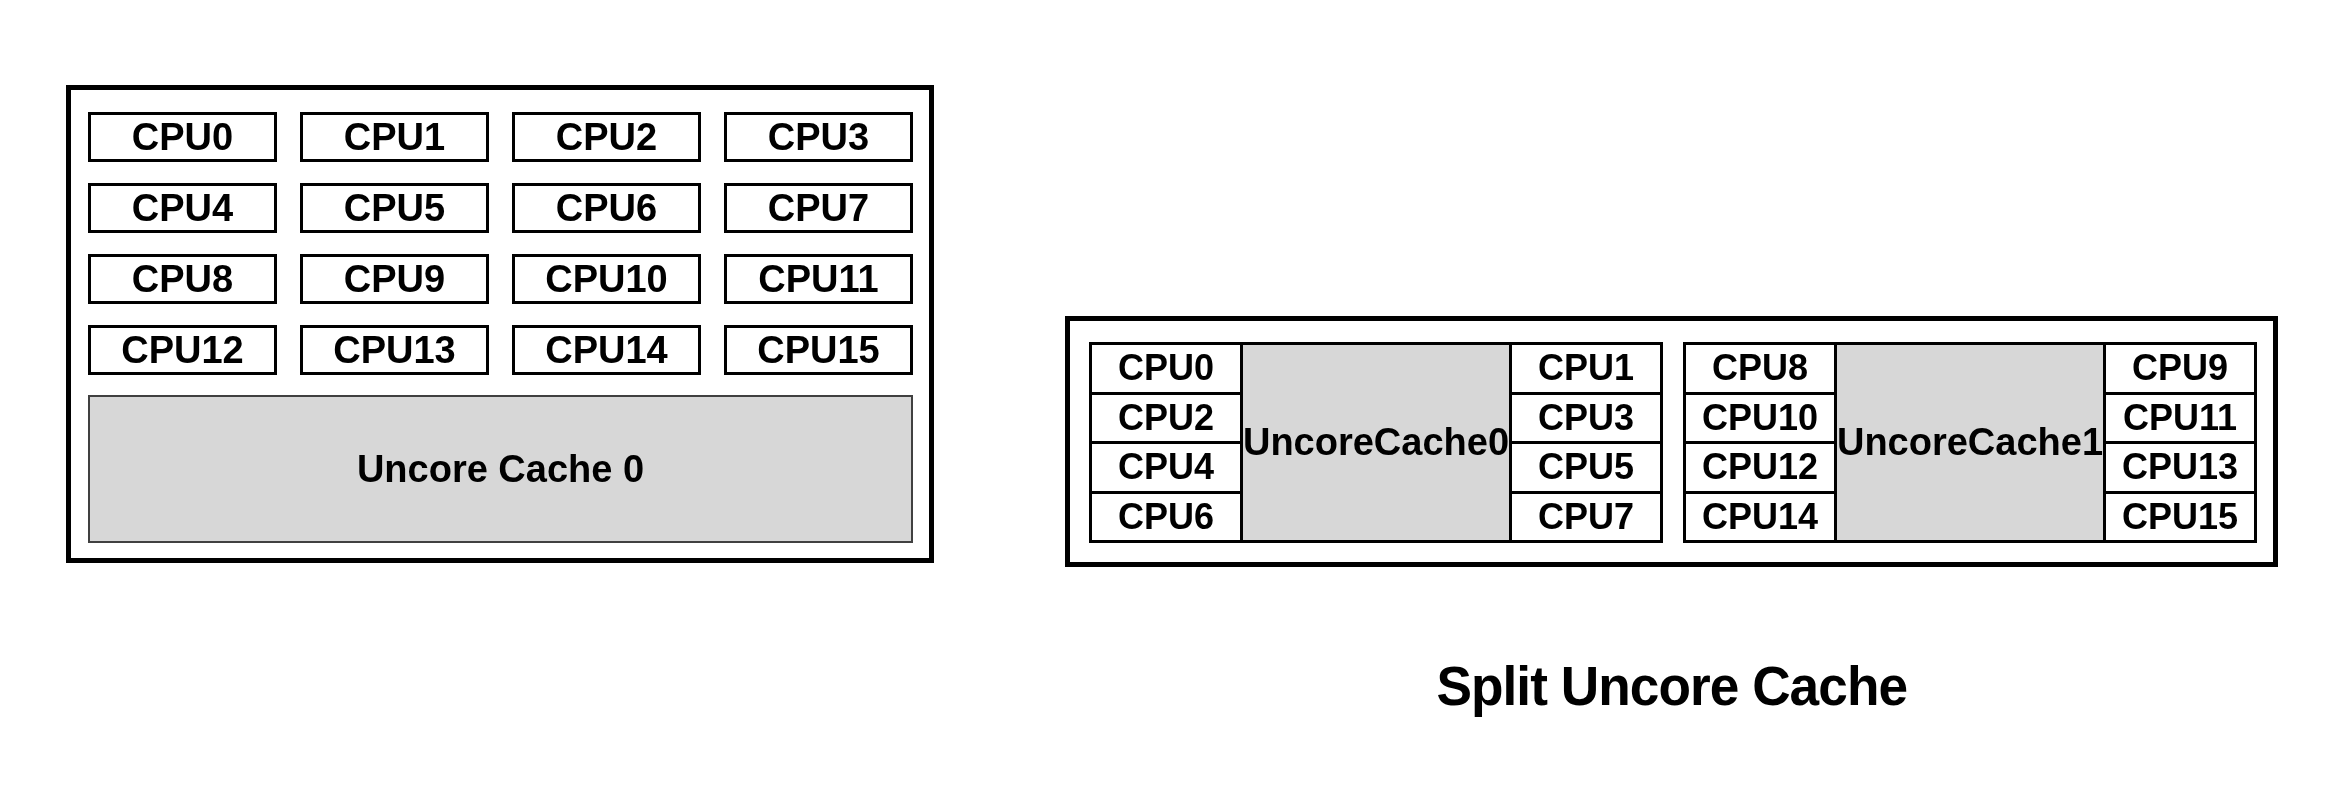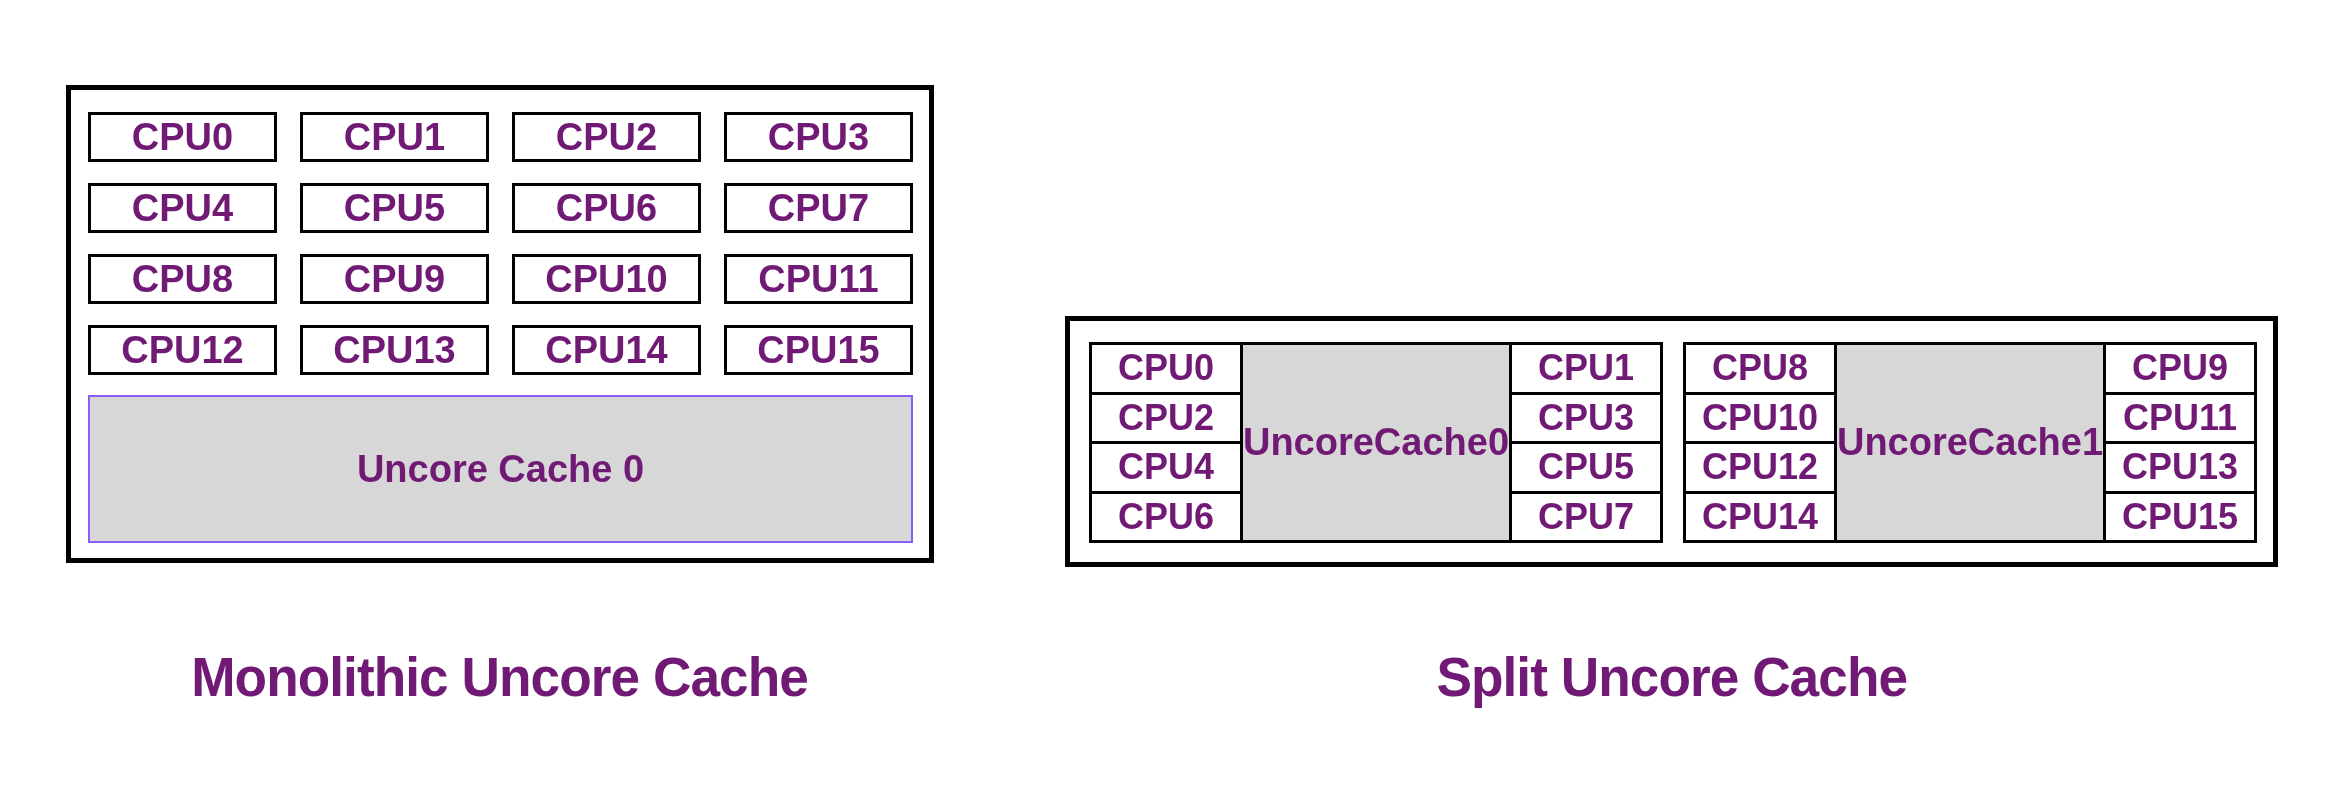--- a/index.html
+++ b/index.html
@@ -7,21 +7,21 @@
     padding: 0;
     background: #ffffff;
   }
   #canvas {
     position: relative;
     width: 2348px;
     height: 802px;
     background: #ffffff;
     font-family: "Liberation Sans", sans-serif;
     font-weight: bold;
-    color: #701a75;
+    color: #000000;
     overflow: hidden;
   }
 
   
   .mono-box {
     position: absolute;
     left: 66px; top: 85px;
     width: 868px; height: 478px;
     border: 5px solid #000000;
     box-sizing: border-box;
@@ -45,21 +45,21 @@
     align-items: center;
     justify-content: center;
     font-size: 38px;
     line-height: 1;
   }
   .mono-cache {
     position: absolute;
     left: 17px; top: 305px;
     width: 825px; height: 148px;
     background: #d7d7d7;
-    border: 2px solid #8b5cf6;
+    border: 2px solid #404040;
     box-sizing: border-box;
     display: flex;
     align-items: center;
     justify-content: center;
     font-size: 38px;
   }
 
   
   .split-box {
     position: absolute;
@@ -107,21 +107,21 @@
   
   .caption-row {
     position: absolute;
     top: 640px;
     height: 72px;
     display: flex;
     align-items: center;
     justify-content: center;
   }
   .caption-row.left  { left: 66px;   width: 868px; }
-  .caption-row.right { left: 1065px; width: 1213px; }
+  .caption-row.right { left: 1065px; width: 1213px; margin-top: 9px; }
   .caption-text {
     display: inline-block;
     font-size: 56px;
     letter-spacing: -1px;
     transform: scaleX(0.95);
     white-space: nowrap;
   }
 </style>
 </head>
 <body>
@@ -179,20 +179,17 @@
       <div class="split-cell">CPU10</div>
       <div class="split-cell">CPU11</div>
       <div class="split-cell">CPU12</div>
       <div class="split-cell">CPU13</div>
       <div class="split-cell">CPU14</div>
       <div class="split-cell">CPU15</div>
     </div>
 
   </div>
 
-  <div class="caption-row left">
-    <span class="caption-text">Monolithic Uncore Cache</span>
-  </div>
   <div class="caption-row right">
     <span class="caption-text">Split Uncore Cache</span>
   </div>
 
 </div>
 
 </body></html>

